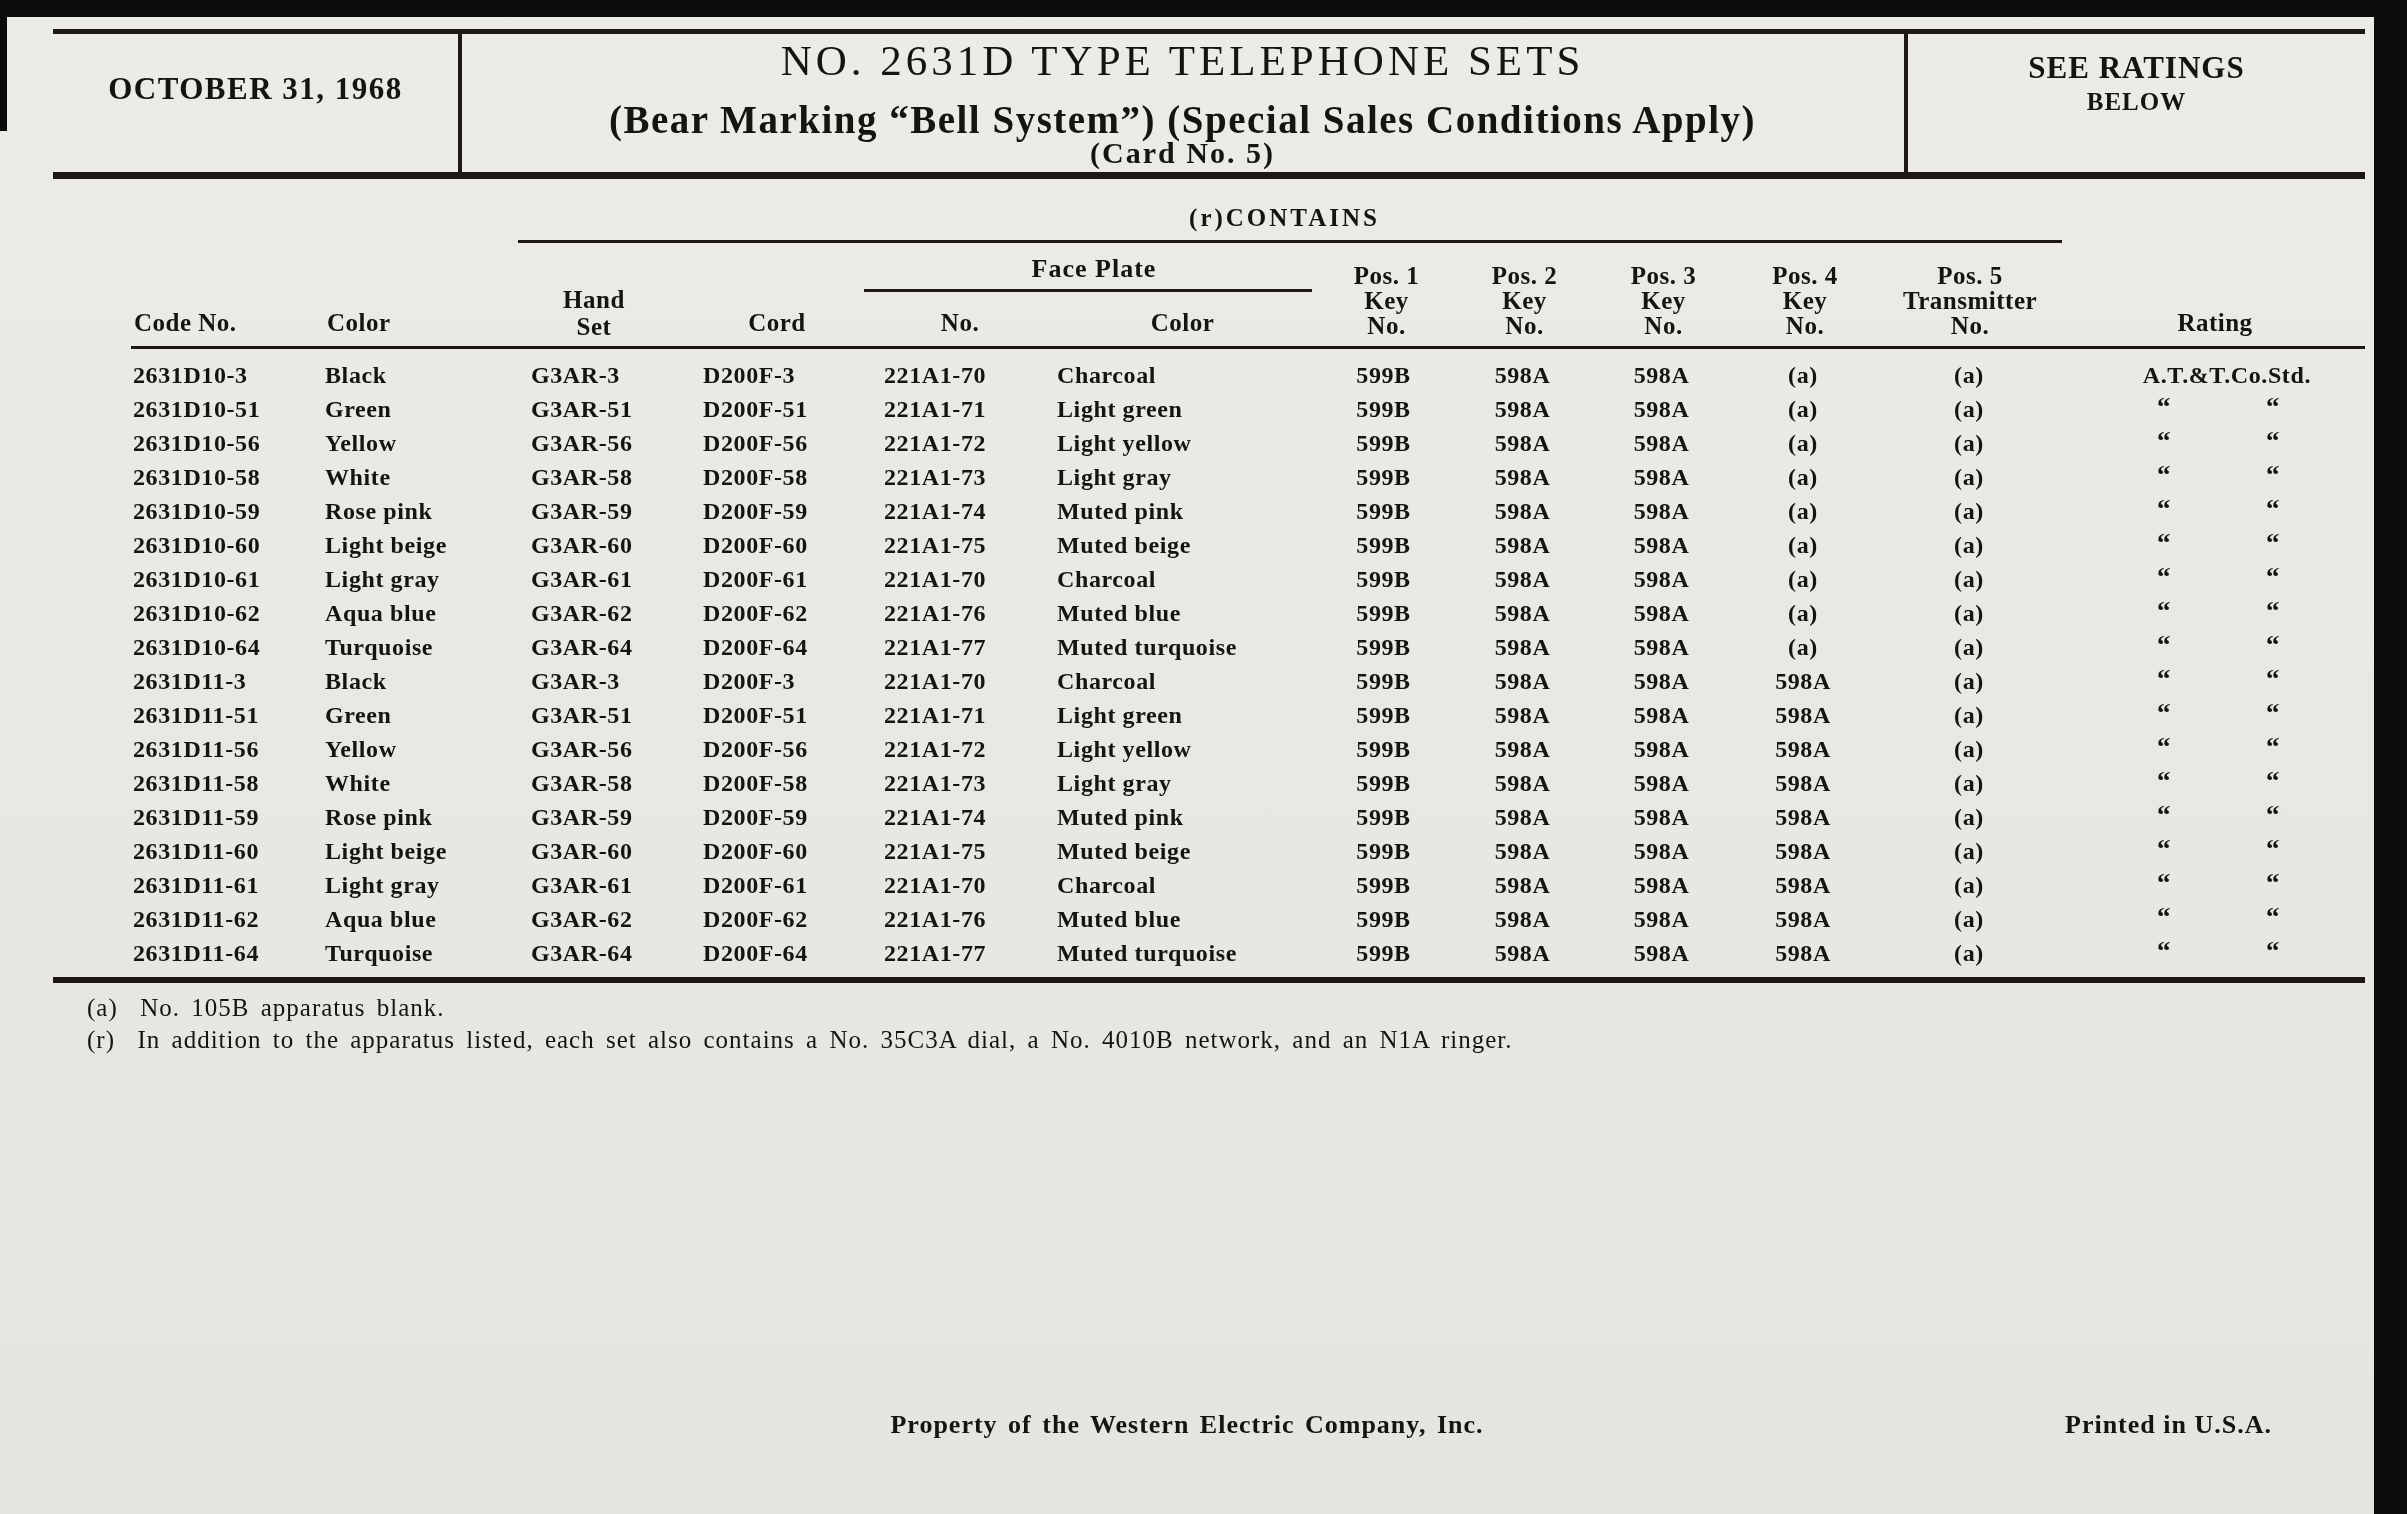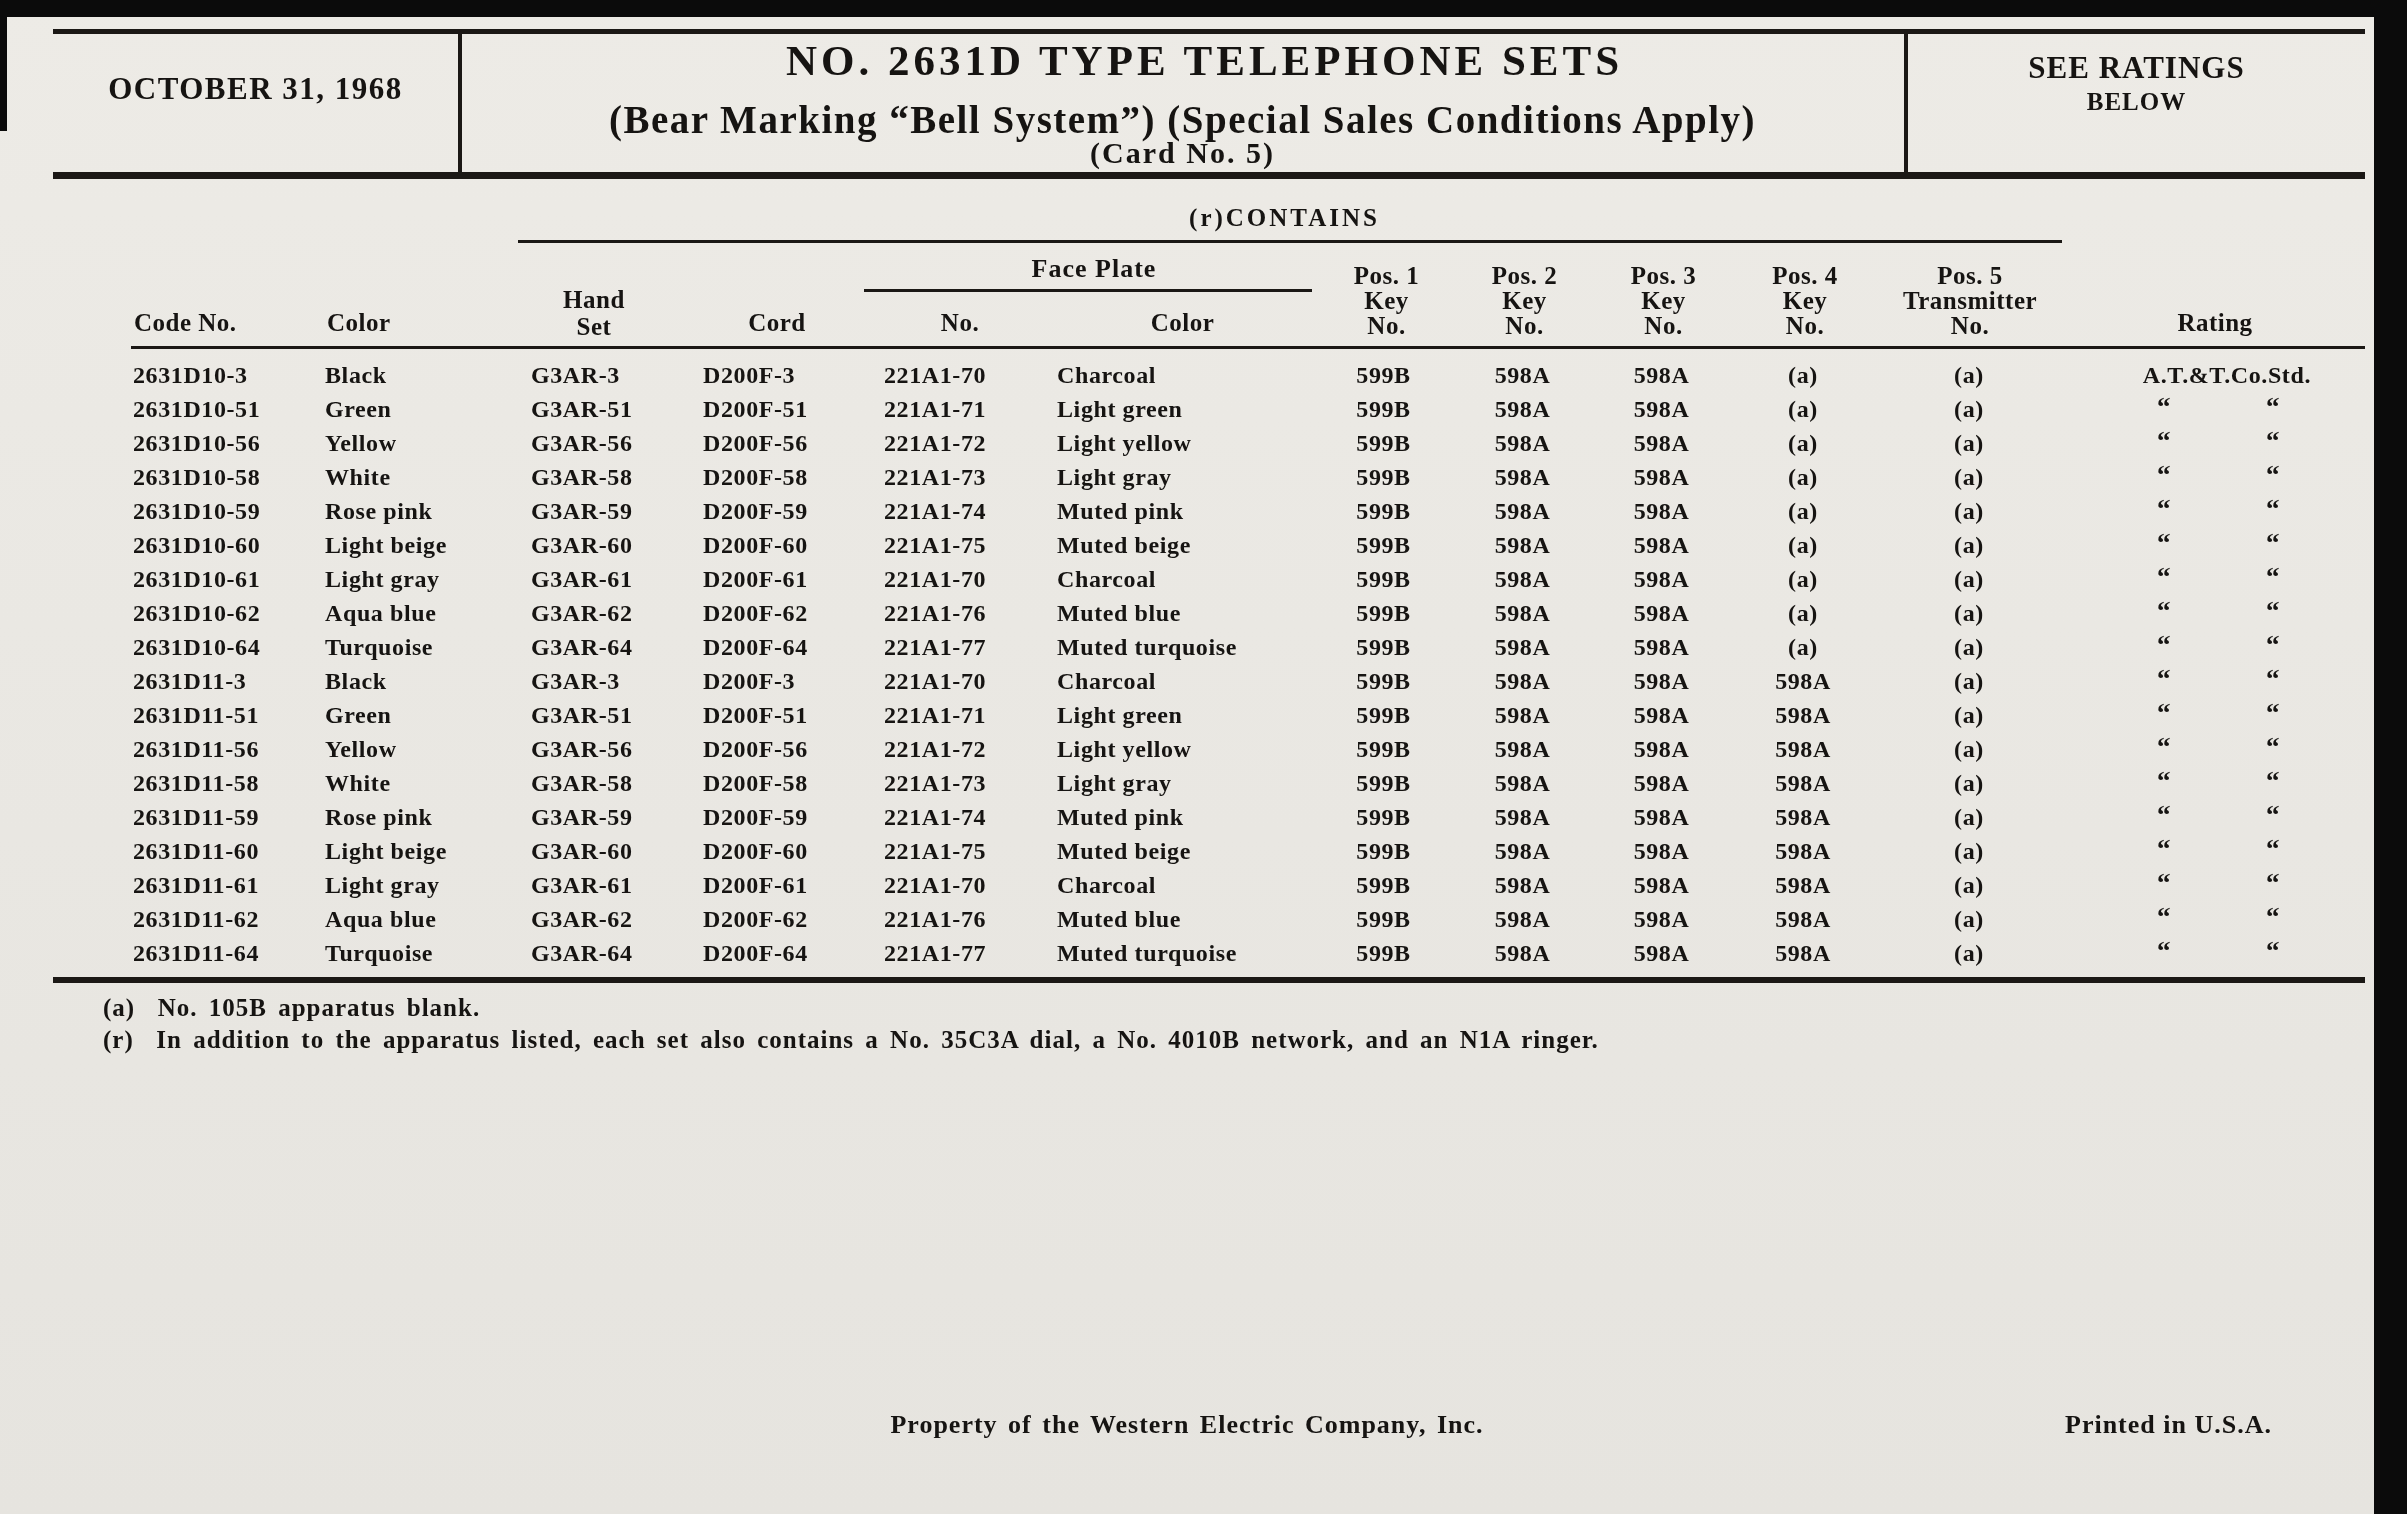--- a/index.html
+++ b/index.html
@@ -13,21 +13,21 @@
   .scan-right{left:2374px;top:0;width:34px;height:1515px;}
   .scan-left{left:0;top:0;width:7px;height:131px;}
 
   
   .hl-top{left:53px;top:29px;width:2312px;height:5px;}
   .hl-bottom{left:53px;top:172px;width:2312px;height:7px;}
   .vl-1{left:458px;top:29px;width:4px;height:150px;}
   .vl-2{left:1904px;top:29px;width:4px;height:150px;}
 
   .h-date{left:53px;top:71px;width:405px;text-align:center;font-size:31px;font-weight:bold;letter-spacing:1.5px;}
-  .h-title{left:484px;top:36px;width:1441px;text-align:center;font-size:43px;font-weight:bold;letter-spacing:4px;}
+  .h-title{left:462px;top:36px;width:1441px;text-align:center;font-size:43px;font-weight:normal;letter-spacing:4px;}
   .h-subtitle{left:462px;top:97px;width:1441px;text-align:center;font-size:39px;font-weight:bold;letter-spacing:1.5px;}
   .h-card{left:462px;top:136px;width:1441px;text-align:center;font-size:30px;font-weight:bold;letter-spacing:2px;}
   .h-see1{left:1908px;top:50px;width:457px;text-align:center;font-size:31px;font-weight:bold;letter-spacing:1px;}
   .h-see2{left:1908px;top:88px;width:457px;text-align:center;font-size:25px;font-weight:bold;letter-spacing:1px;}
 
   
   .t-contains{left:505px;top:204px;width:1559px;text-align:center;font-size:25px;font-weight:bold;letter-spacing:3px;}
   .l-contains{left:518px;top:240px;width:1544px;height:3px;}
   .t-fp{left:871px;top:254px;width:446px;text-align:center;font-size:26px;font-weight:bold;letter-spacing:1px;}
   .l-fp{left:864px;top:289px;width:448px;height:3px;}
@@ -64,21 +64,21 @@
   .c-pos4{width:144px;text-align:center;}
   .c-pos5{width:188px;text-align:center;}
   .c-rating{width:302px;position:relative;}
   .rating-text{text-align:right;padding-right:54px;}
   .ditto{position:absolute;top:-2px;font-size:27px;line-height:34px;}
   .d1{left:94px;}
   .d2{left:203px;}
 
   .l-bottom{left:53px;top:977px;width:2312px;height:6px;}
 
-  .fn{font-size:25px;font-weight:bold;letter-spacing:1px;word-spacing:4px;white-space:nowrap;margin-left:16px;}
+  .fn{font-size:25px;font-weight:normal;letter-spacing:1px;word-spacing:4px;white-space:nowrap;}
   .fn-a{left:87px;top:994px;}
   .fn-r{left:87px;top:1026px;}
 
   .f-prop{left:0;top:1410px;width:2374px;text-align:center;font-size:26px;font-weight:bold;letter-spacing:1px;word-spacing:3px;}
   .f-printed{left:2065px;top:1410px;font-size:26px;font-weight:bold;letter-spacing:1px;}
 </style>
 </head>
 <body>
 
 <div class="page">

